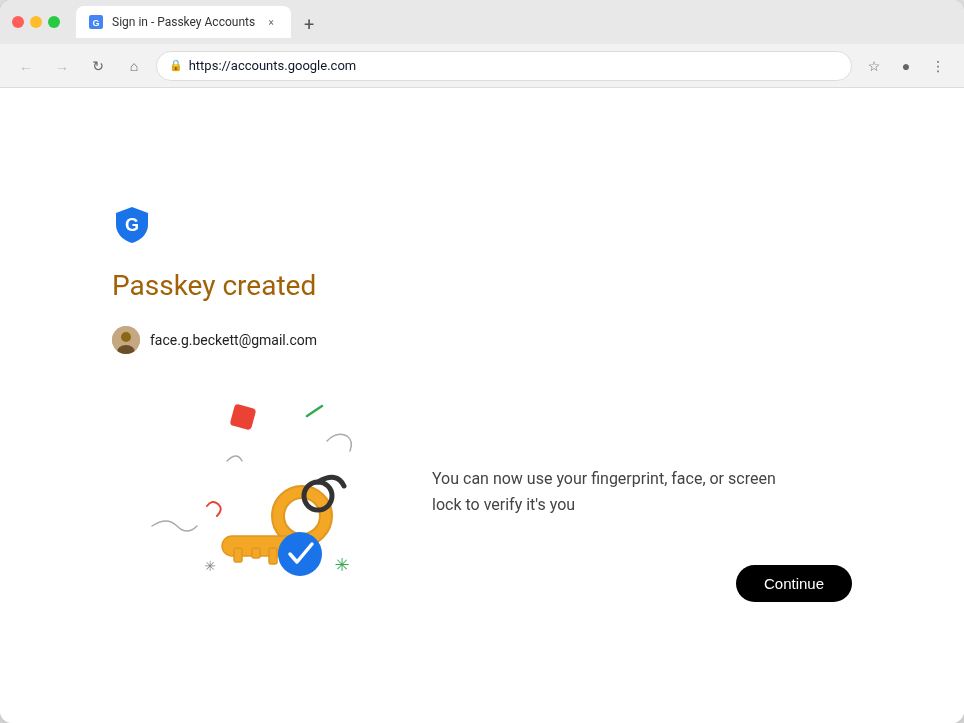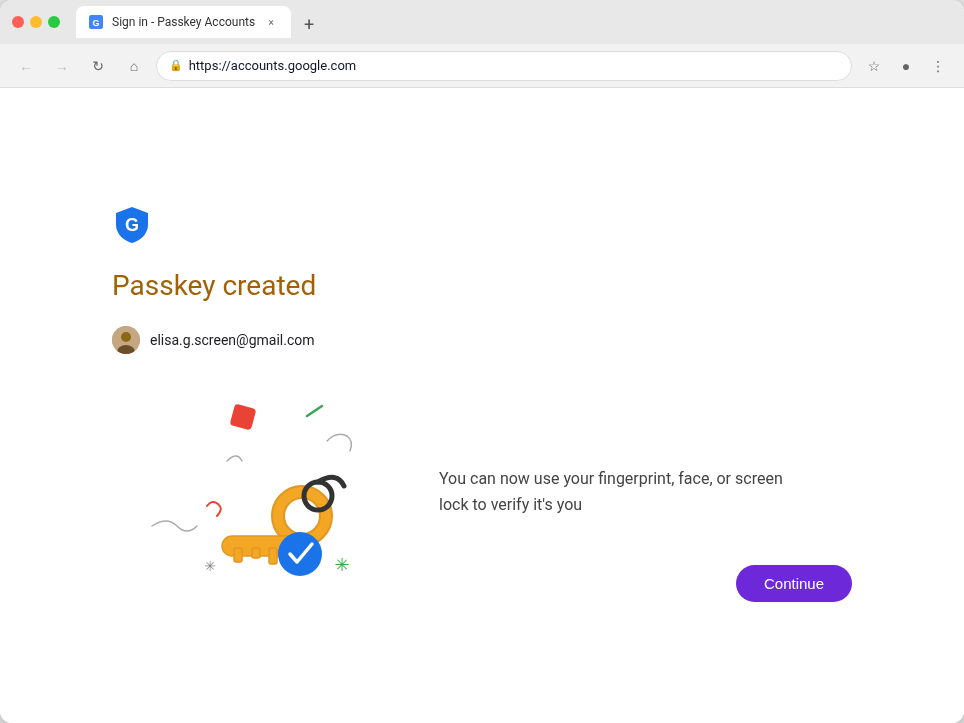--- a/index.html
+++ b/index.html
@@ -231,33 +231,32 @@
     
     .main-area {
       display: flex;
       align-items: flex-start;
       gap: 40px;
     }
 
     .left-content {
       flex: 1;
       padding-top: 80px;
-      margin-left: 7px;
     }
 
     .description-text {
       font-size: 16px;
       color: #444;
       line-height: 1.6;
       max-width: 360px;
       margin-bottom: 48px;
     }
 
     .continue-btn {
-      background: #6d28d9;
+      background: #000000;
       color: #fff;
       border: none;
       border-radius: 24px;
       padding: 10px 28px;
       font-size: 15px;
       font-weight: 500;
       cursor: pointer;
       float: right;
     }
 
@@ -335,21 +334,21 @@
       <h1 class="page-title">Passkey created</h1>
 
       <div class="user-row">
         <div class="user-avatar">
           <svg width="28" height="28" viewBox="0 0 28 28">
             <circle cx="14" cy="14" r="14" fill="#c5a882"></circle>
             <circle cx="14" cy="11" r="5" fill="#8B6914"></circle>
             <ellipse cx="14" cy="26" rx="9" ry="7" fill="#6B4F2A"></ellipse>
           </svg>
         </div>
-        <span class="user-email">elisa.g.screen@gmail.com</span>
+        <span class="user-email">face.g.beckett@gmail.com</span>
       </div>
 
       <div class="main-area">
 
         <div class="illustration">
           <svg class="illus-svg" viewBox="0 0 280 220" xmlns="http://www.w3.org/2000/svg">
 
             <rect x="120" y="20" width="22" height="22" rx="4" fill="#EA4335" transform="rotate(15 131 31)"></rect>
 
             <line x1="195" y1="30" x2="210" y2="20" stroke="#34A853" stroke-width="2.5" stroke-linecap="round"></line>

